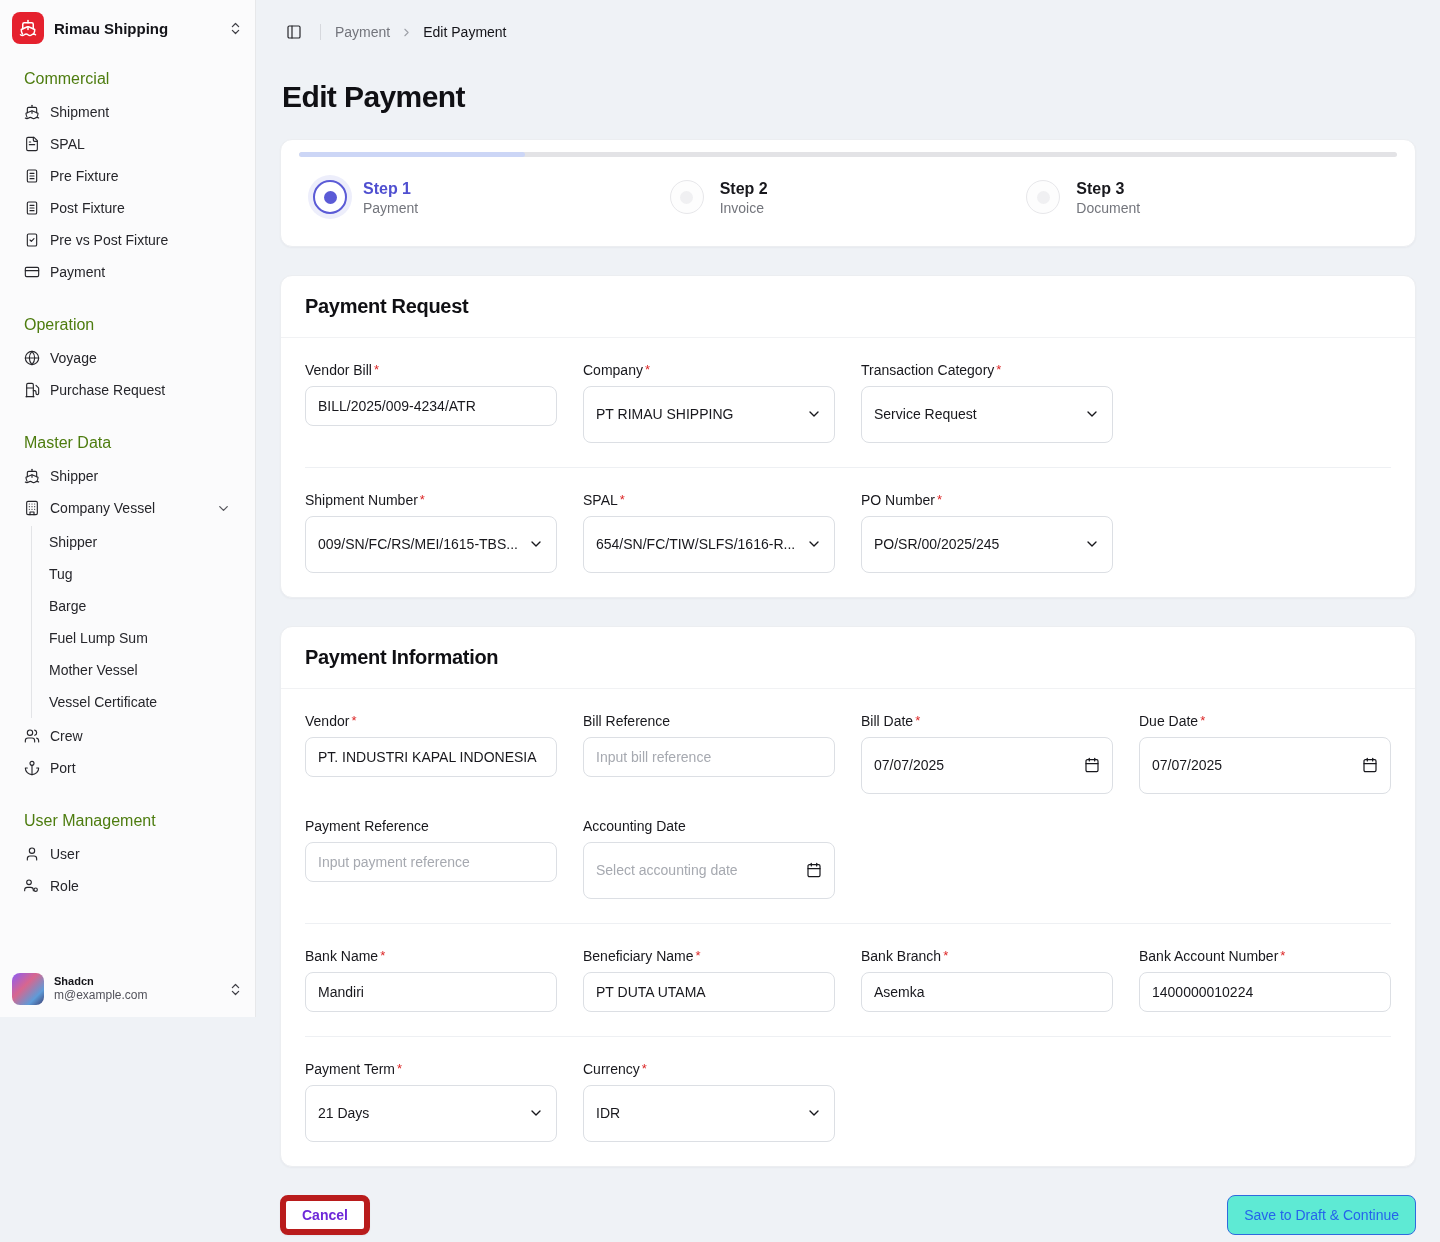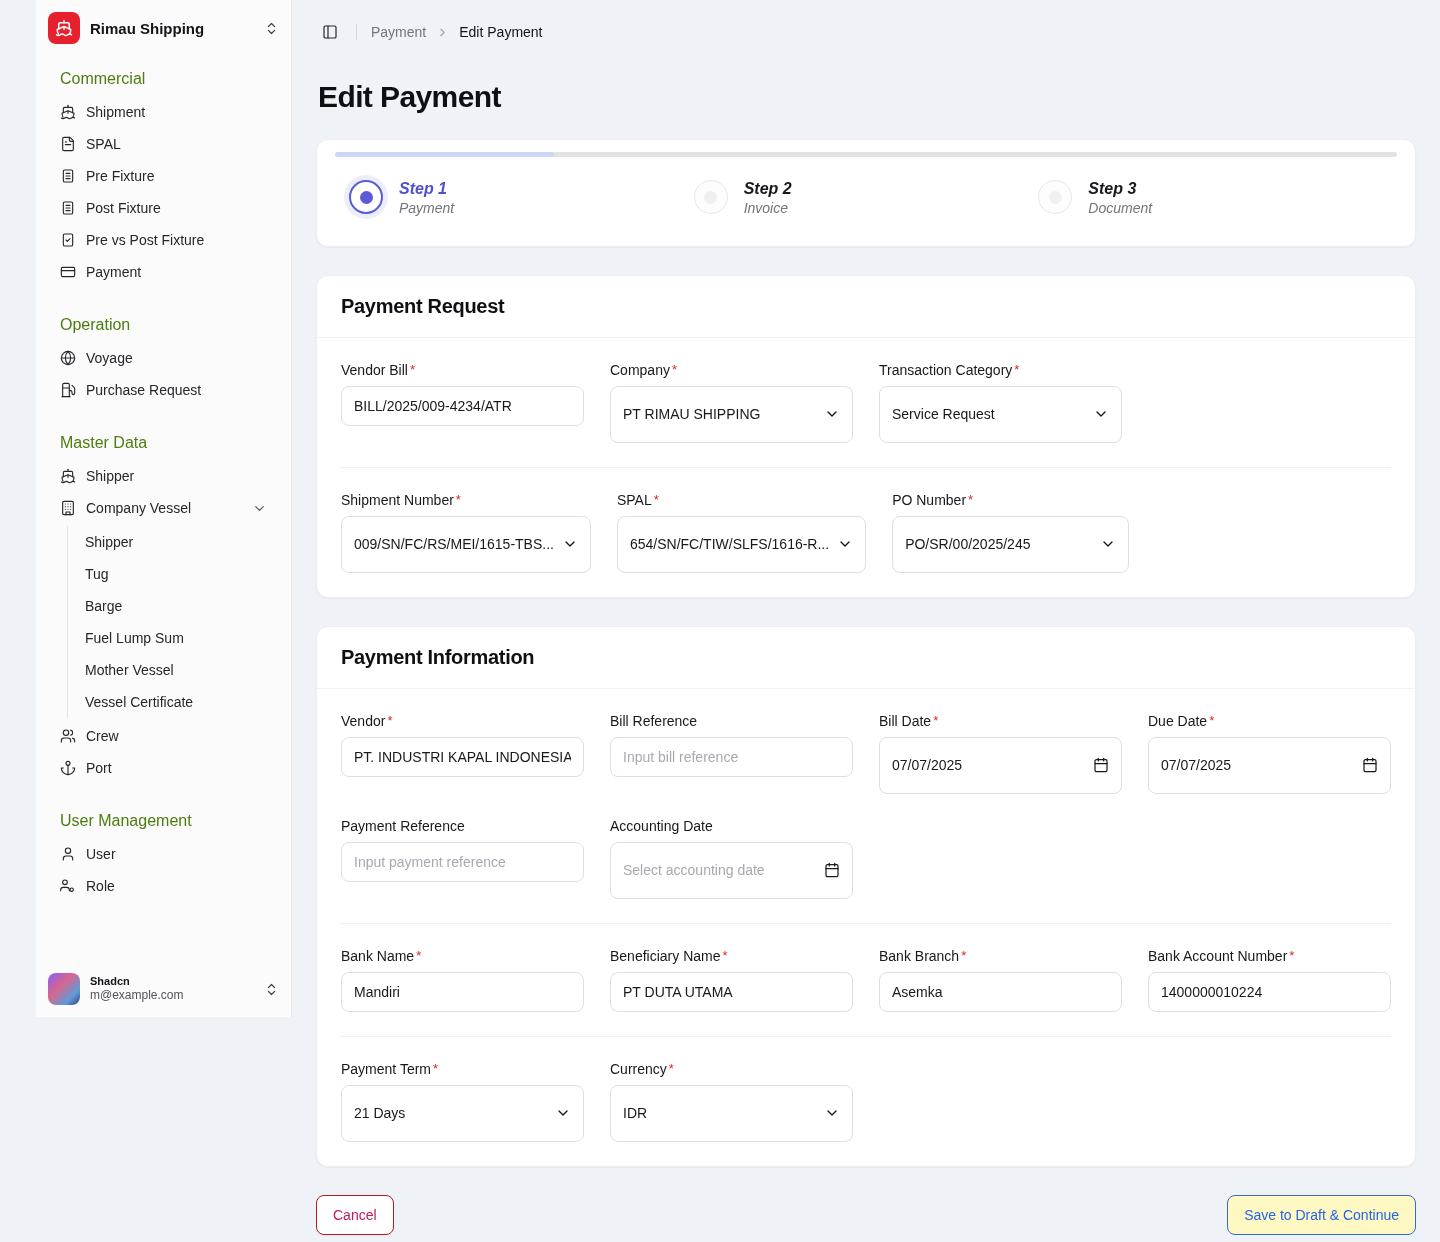--- a/index.html
+++ b/index.html
@@ -11,21 +11,21 @@
     color: #1c1c21;
     overflow: hidden;
   }
   svg { display: block; }
 
   
   .sidebar {
     width: 256px; min-width: 256px; height: 1017px;
     background: #fbfbfc;
     border-right: 1px solid #e7e8ea;
-    display: flex; flex-direction: column; margin-left: 36px;
+    display: flex; flex-direction: column;
   }
   .sb-header {
     display: flex; align-items: center; gap: 10px;
     padding: 12px 12px; cursor: pointer;
   }
   .logo {
     width: 32px; height: 32px; border-radius: 8px;
     background: #e5212e;
     display: flex; align-items: center; justify-content: center;
     flex-shrink: 0;
@@ -80,21 +80,21 @@
     color: #101014; margin: 16px 0 0 2px;
   }
 
   .card {
     background: #ffffff; border-radius: 12px;
     border: 1px solid #eceef1;
     box-shadow: 0 1px 2px rgba(16, 24, 40, 0.04);
   }
 
   
-  .stepper-card { margin-top: 25px; font-style: italic; }
+  .stepper-card { margin-top: 25px; }
   .progress-track {
     margin: 12px 18px 0 18px; height: 5px; border-radius: 3px;
     background: #e3e3e6; overflow: hidden;
   }
   .progress-seg { height: 100%; background: #ccd6f6; border-radius: 3px; }
   .steps {
     display: grid; grid-template-columns: 1fr 1fr 1fr;
     padding: 22px 32px 30px 32px;
   }
   .step { display: flex; align-items: center; gap: 16px; }
@@ -146,25 +146,26 @@
   
   .actions {
     display: flex; justify-content: space-between; align-items: center;
     margin: 28px 0 32px 0;
   }
   .btn {
     height: 40px; padding: 0 16px; border-radius: 8px; font-size: 14px;
     font-weight: 500; cursor: pointer; font-family: "Liberation Sans", sans-serif;
   }
   .btn-cancel {
-    background: #fff; color: #be185d; border: 1px solid #b91c1c;
+    background: #fff; color: #6d28d9; border: 6px solid #b91c1c;
     box-shadow: 0 1px 2px rgba(16, 24, 40, 0.05);
+    font-weight: bold;
   }
   .btn-save {
-    background: #fef9c3; color: #2563eb; border: 1px solid #2f6ade;
+    background: #5eead4; color: #2563eb; border: 1px solid #2f6ade;
   }
 </style>
 </head>
 <body>
 
 <aside class="sidebar">
   <div class="sb-header">
     <div class="logo">
       <svg width="18" height="18" viewBox="0 0 24 24" fill="none" stroke="#ffffff" stroke-width="2" stroke-linecap="round" stroke-linejoin="round">
           <path d="M12 10.2V14"></path>

